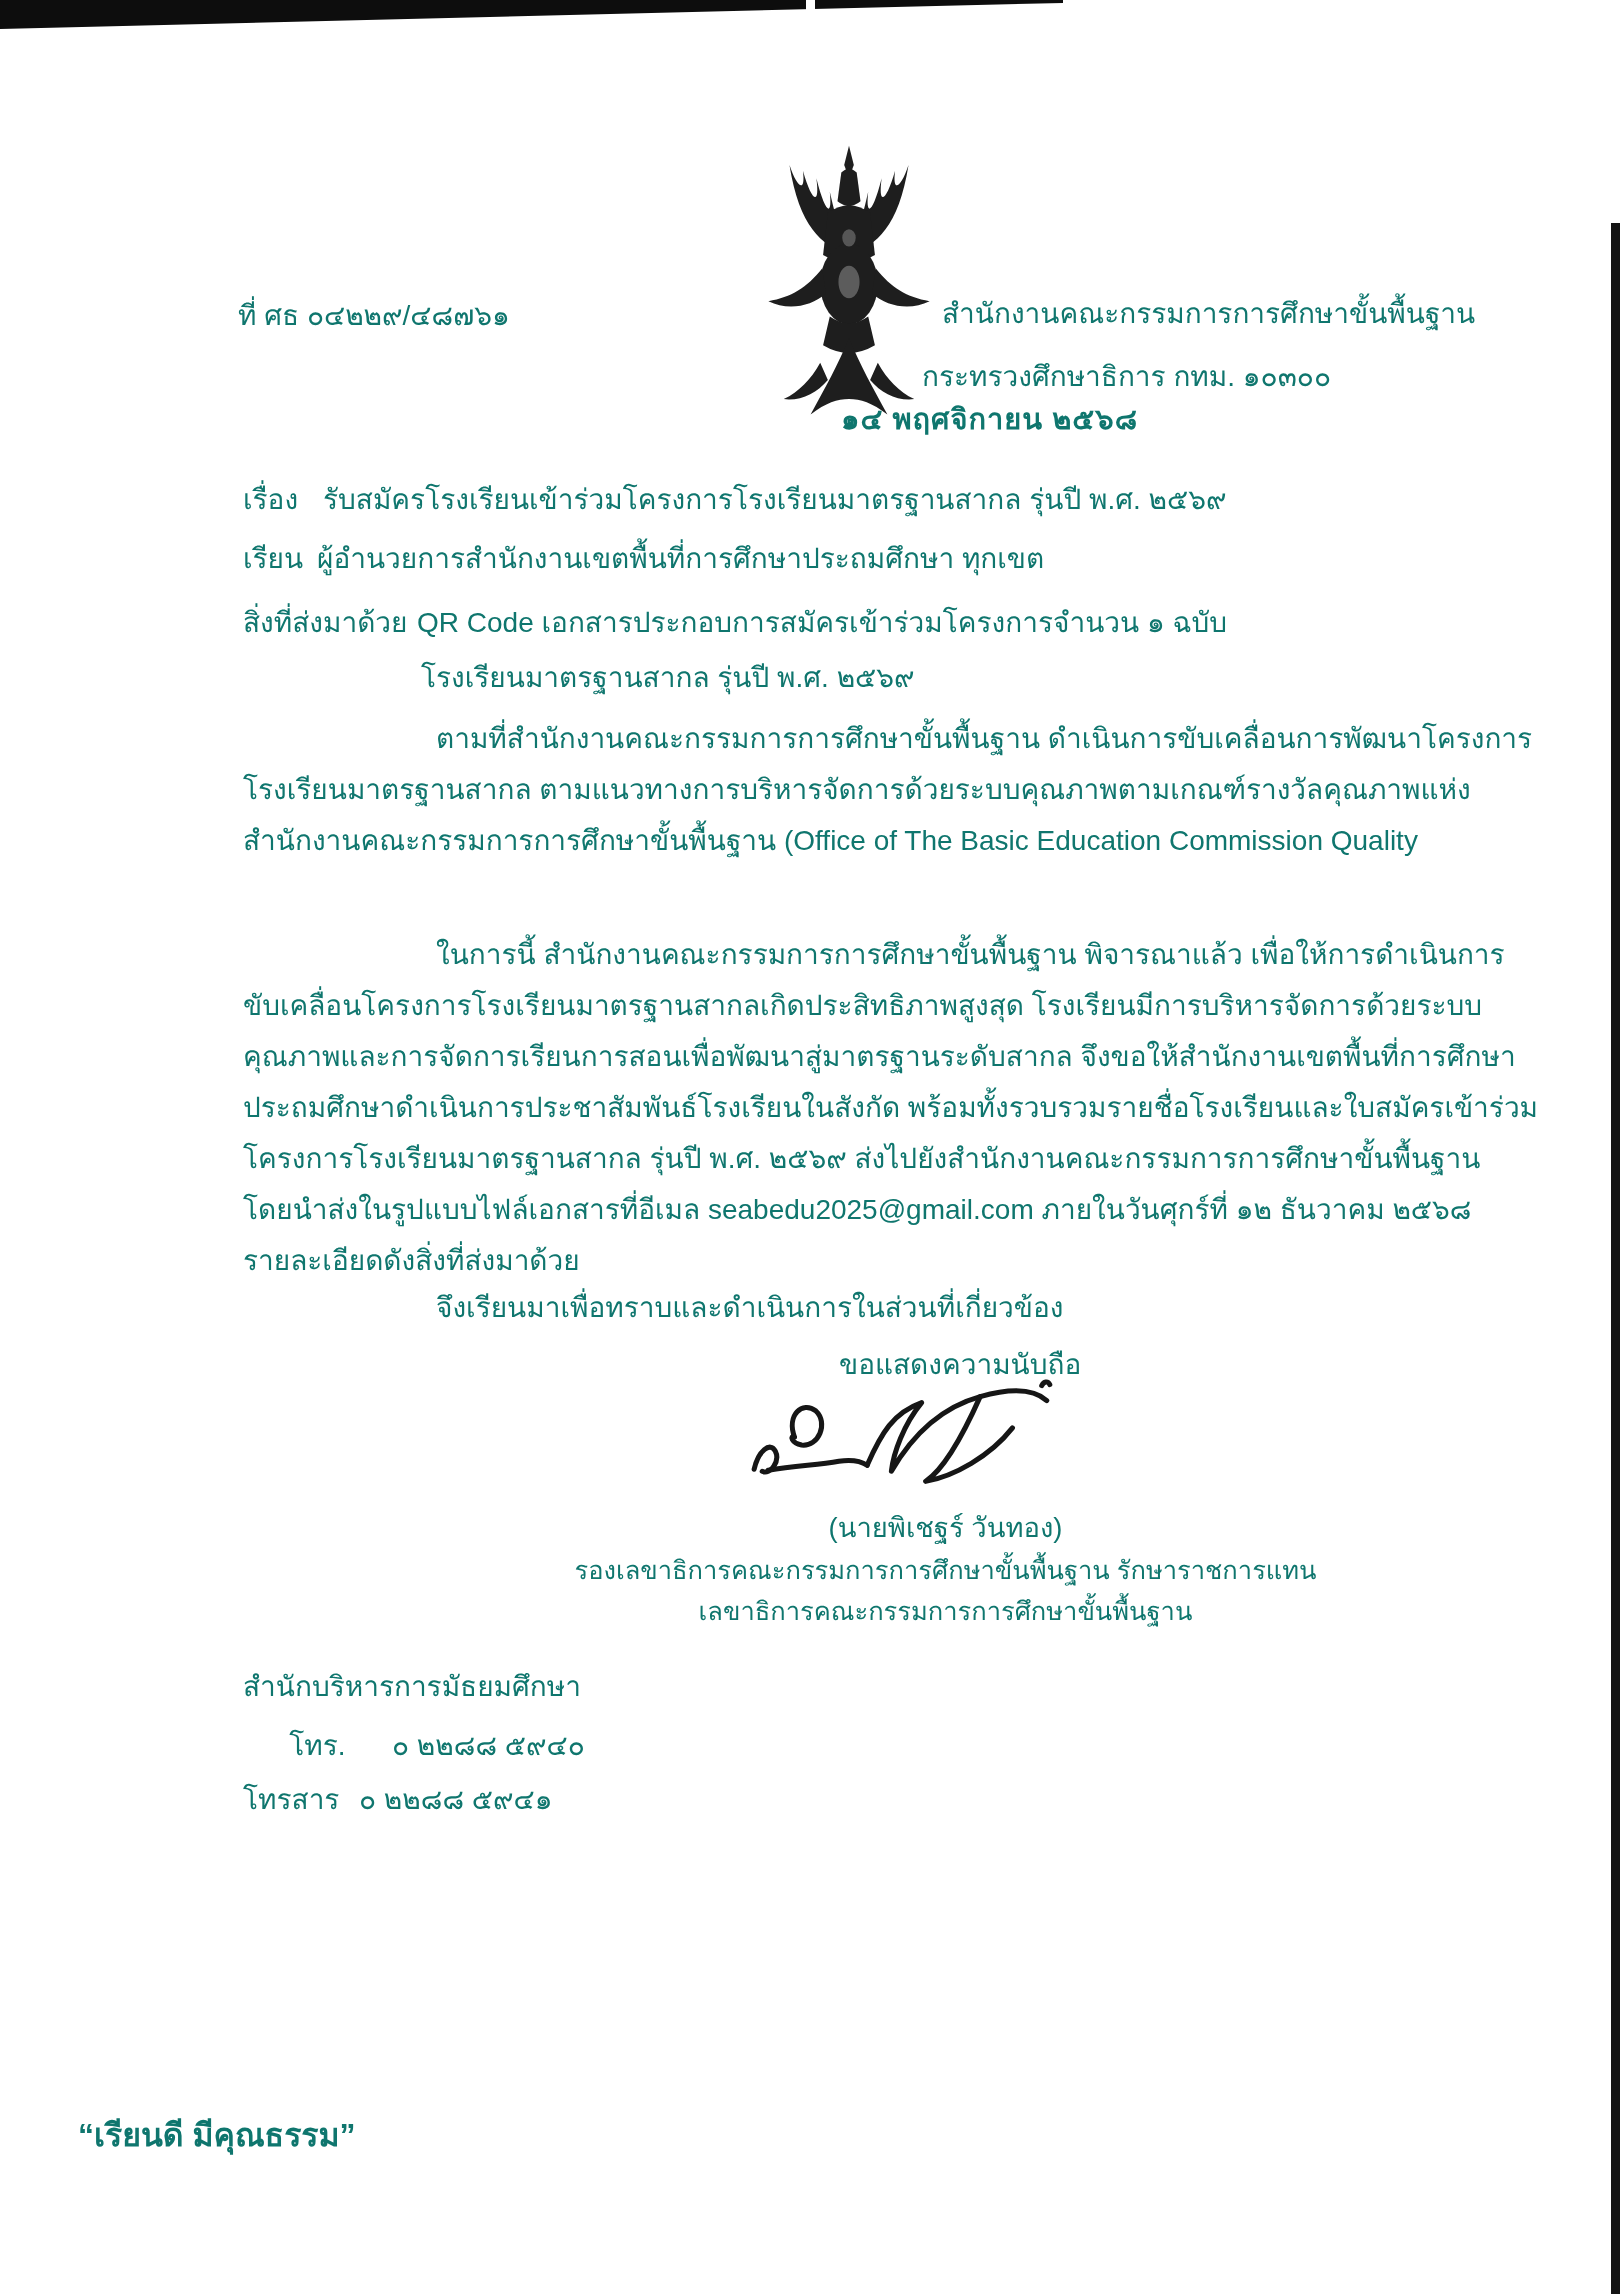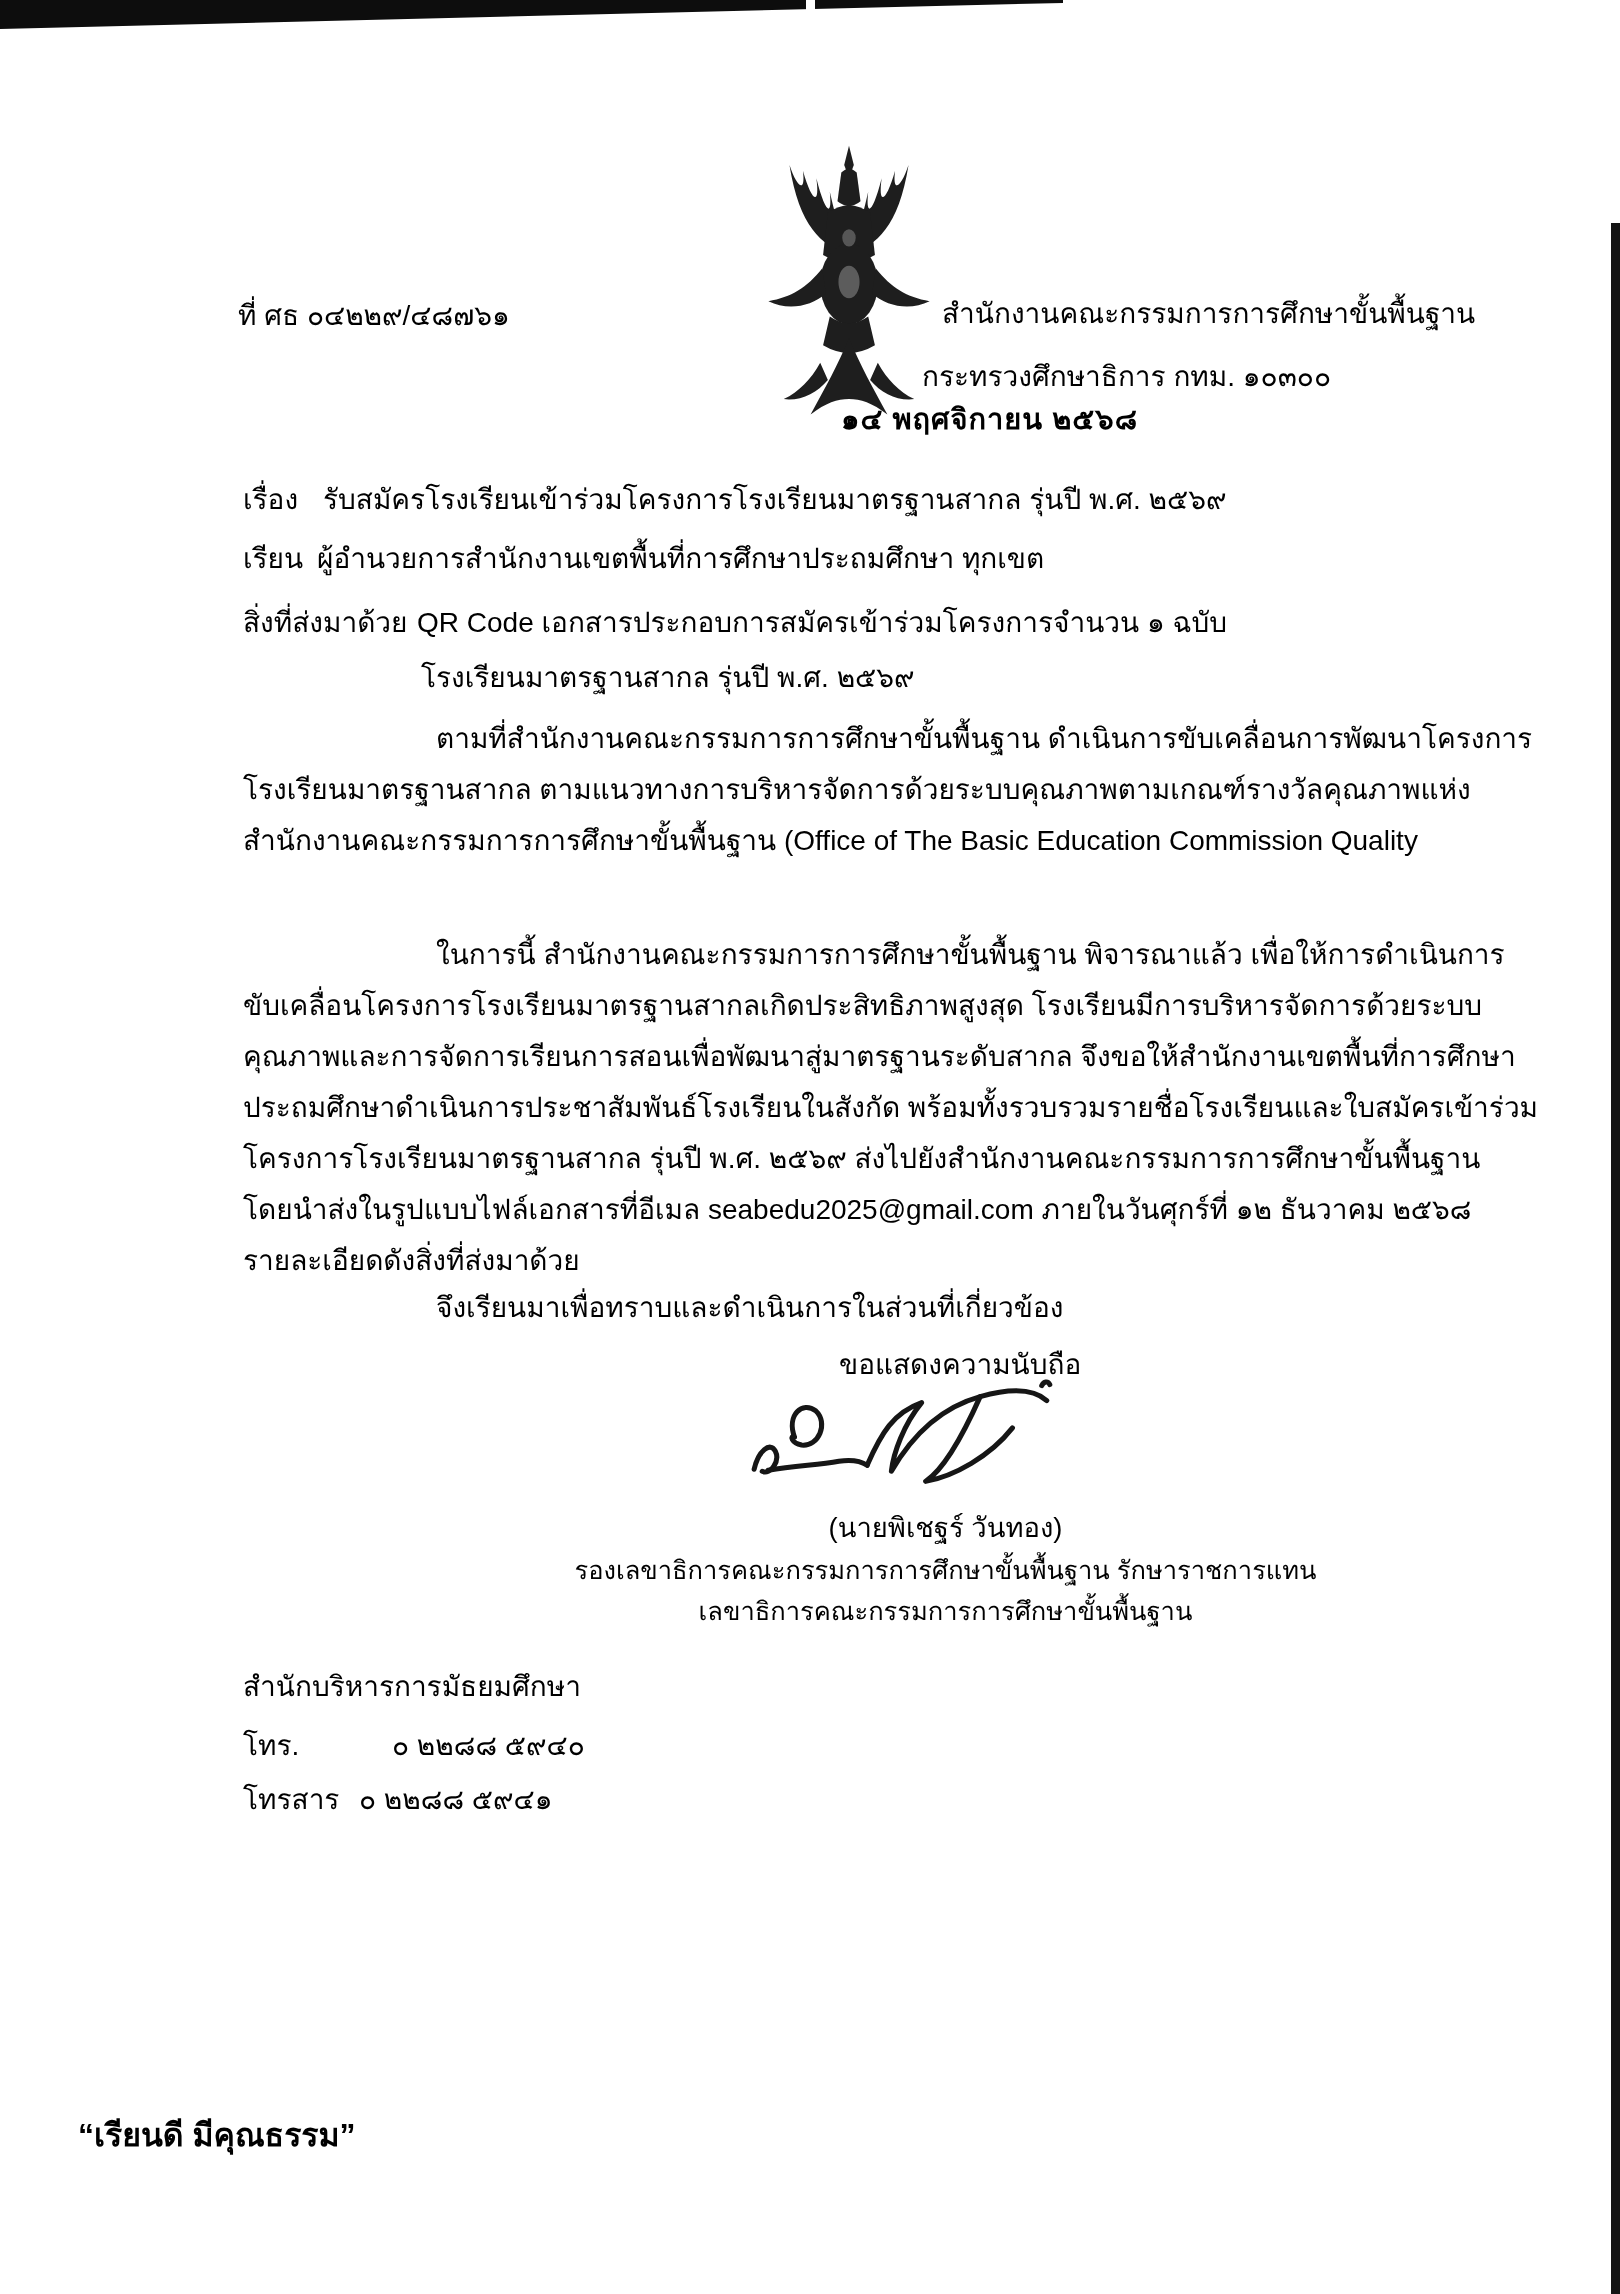--- a/index.html
+++ b/index.html
@@ -4,21 +4,21 @@
 <style>
   html,body{margin:0;padding:0;}
   body{
     width:1620px;height:2295px;
     background:#e9e9e9;
     font-family:"Liberation Sans","DejaVu Sans",sans-serif;
   }
   #page{
     position:relative;width:1620px;height:2295px;
     background:#ffffff;overflow:hidden;
-    color:#000000;
+    color:#0f766e;
   }
   .abs{position:absolute;white-space:nowrap;}
   .fs{font-size:28px;}
   
   .top-band{
     position:absolute;top:0;left:0;width:1063px;height:29px;
     background:#0d0d0d;
     clip-path:polygon(0 0,100% 0,100% 2.9px,0 100%);
   }
   .band-notch{position:absolute;top:0;left:806px;width:8.8px;height:11.8px;background:#ffffff;}
@@ -48,21 +48,21 @@
   .closing{left:436px;top:1285px;}
   
   .salutation{left:839px;top:1342px;}
   .signature{position:absolute;left:740px;top:1372px;width:333px;height:132px;}
   .signer{text-align:center;}
   .signer-name{left:627px;top:1506px;width:637px;font-size:27.4px;}
   .signer-title1{left:529px;top:1550px;width:833px;font-size:25.5px;}
   .signer-title2{left:529px;top:1591px;width:833px;font-size:25.5px;}
   
   .office{left:243px;top:1664px;}
-  .tel-line{left:243px;top:1723px;}
+  .tel-line{left:243px;top:1723px;text-align:center;}
   .tel-line .label{display:inline-block;width:149px;}
   .fax-line{left:243px;top:1777px;}
   .fax-line .label{display:inline-block;width:116px;}
   
   .slogan{left:78px;top:2109px;width:1539px;text-align:left;
           font-size:32px;font-weight:bold;}
 </style>
 </head>
 <body>
 

